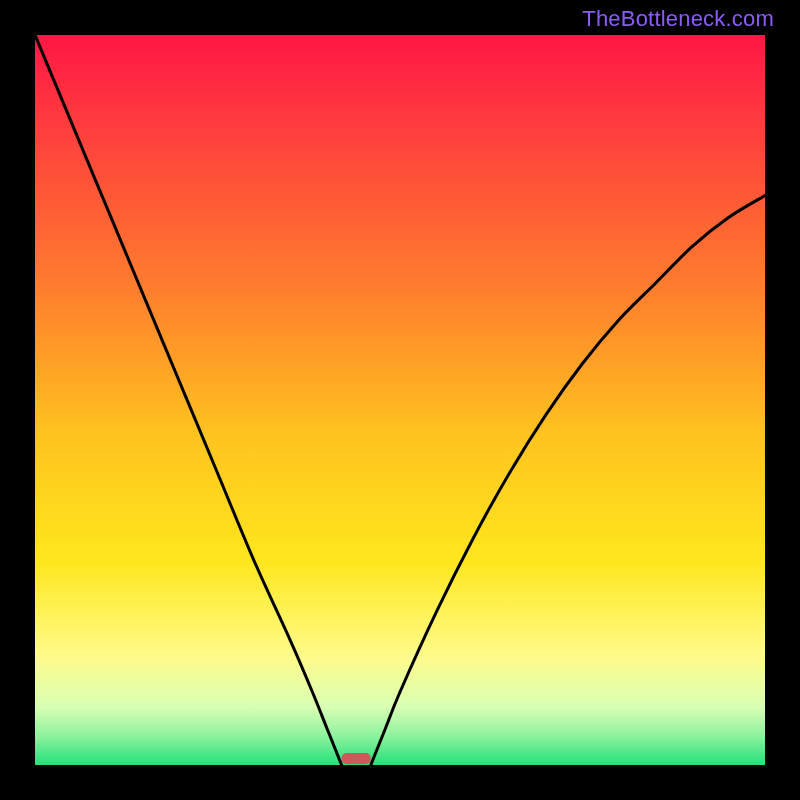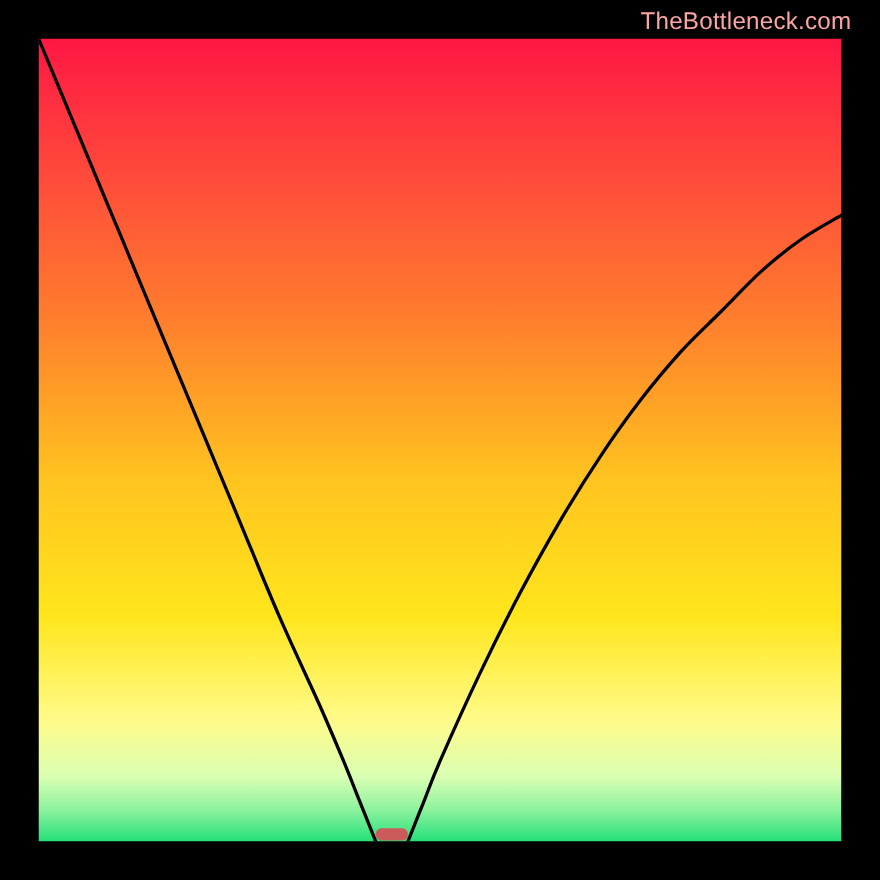--- a/index.html
+++ b/index.html
@@ -23,21 +23,21 @@
     position: absolute;
     top: 35px;
     left: 35px;
     width: 730px;
     height: 730px;
   }
   .watermark {
     position: absolute;
     top: 6px;
     right: 26px;
-    color: #fca5a5;
+    color: #8b5cf6;
     font-size: 22px;
     font-weight: 500;
     letter-spacing: 0.2px;
     white-space: nowrap;
   }
   svg {
     display: block;
   }
 </style>
 </head>

